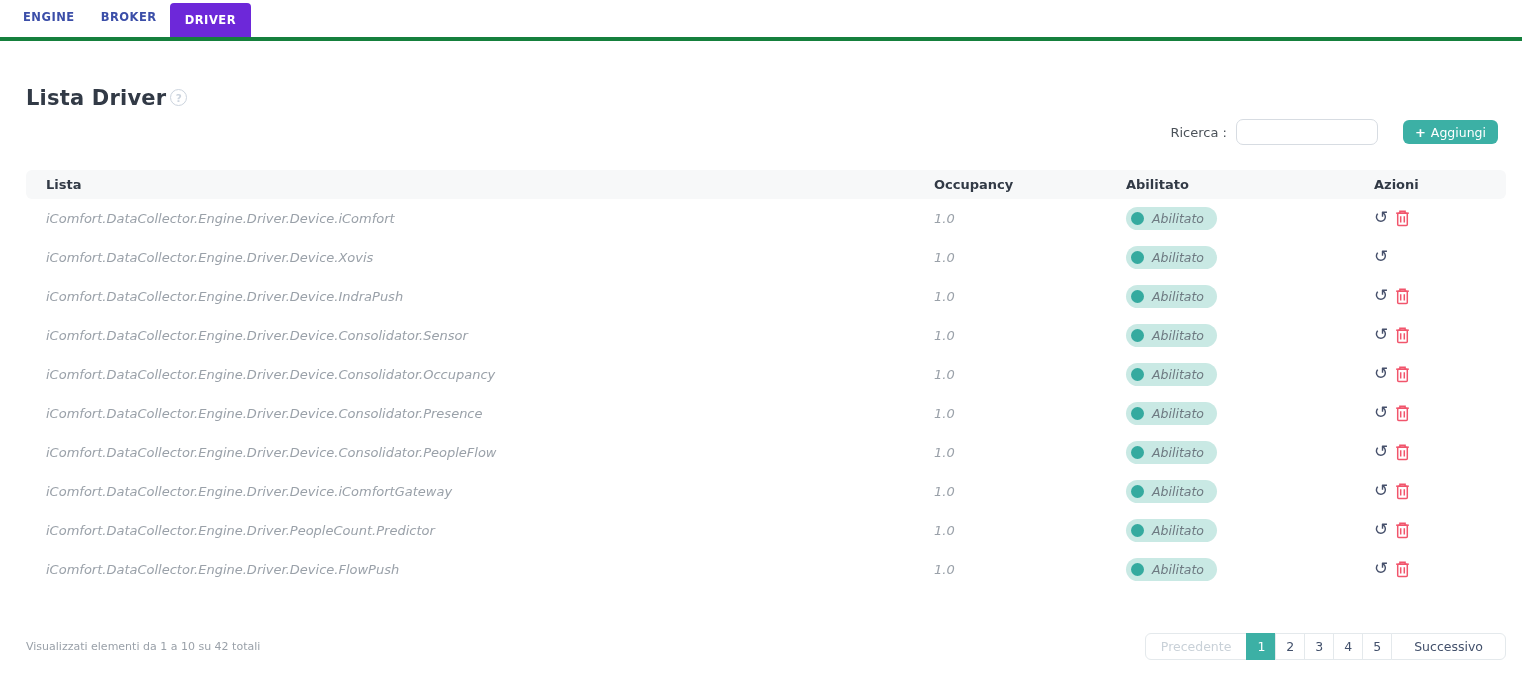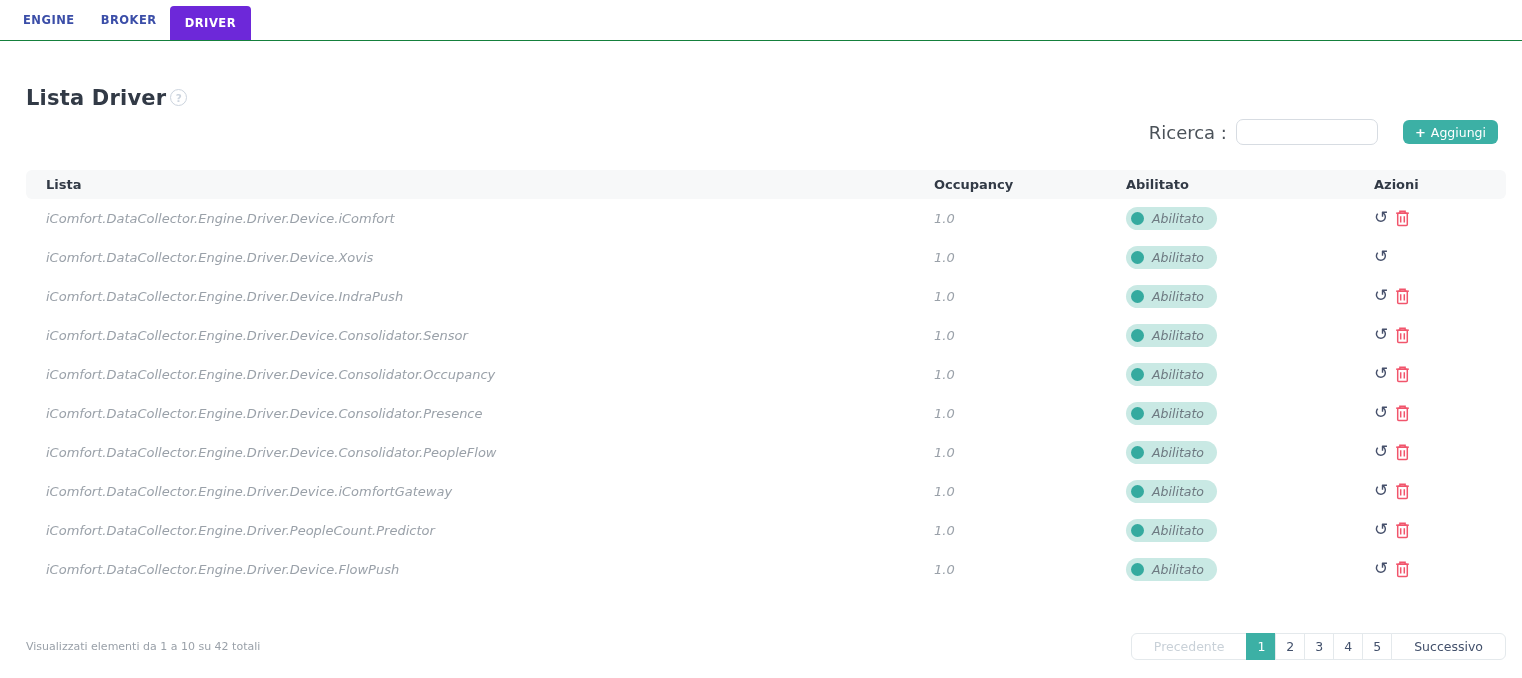--- a/index.html
+++ b/index.html
@@ -1,37 +1,37 @@
 <!DOCTYPE html>
 <html><head>
 <meta charset="utf-8">
 <style>
   * { box-sizing: border-box; margin: 0; padding: 0; }
   html,body { width:1522px; height:678px; background:#ffffff;
     font-family:"DejaVu Sans","Liberation Sans",sans-serif; overflow:hidden; }
 
   
   .tabbar { display:flex; align-items:flex-end; height:41px;
-    border-bottom:1px solid #15803d; padding-left:10px; }
+    border-bottom:4px solid #15803d; padding-left:10px; }
   .tab { height:41px; display:flex; align-items:center; padding:0 13px;
     font-size:11.5px; font-weight:bold; letter-spacing:.5px; color:#3b4ea8; cursor:pointer; }
   .tab.active { background:#6d28d9; color:#ffffff; height:34px;
     border-radius:4px 4px 0 0; padding:0 15px; }
 
   
   .content { padding-left:26px; }
   .title-row { margin-top:45px; display:flex; align-items:flex-start; gap:4px; }
   .page-title { font-size:21px; font-weight:bold; color:#323a46; letter-spacing:.2px; }
   .help-icon { width:17px; height:17px; border:1.6px solid #ccd4de; border-radius:50%;
     color:#ccd4de; font-size:10.5px; font-weight:bold; display:flex;
     align-items:center; justify-content:center; margin-top:3px; }
 
   .search-row { width:1480px; margin-top:9px; display:flex; justify-content:flex-end;
     align-items:center; }
-  .search-label { font-size:18px; color:#4b5259; }
+  .search-label { font-size:13px; color:#4b5259; }
   .search-input { width:142px; height:26px; border:1px solid #d7dce2; border-radius:7px;
     margin-left:9px; outline:none; padding:0 8px; font-size:13px; color:#4b5259; }
   .add-btn { margin-left:25px; margin-right:8px; height:24px; background:#3cb0a5; color:#fff;
     border:none; border-radius:6px; padding:0 12px; font-size:12.5px;
     display:flex; align-items:center; gap:5px; cursor:pointer;
     font-family:"DejaVu Sans","Liberation Sans",sans-serif; }
   .add-btn .plus { font-weight:bold; font-size:13px; }
 
   
   table { width:1480px; margin-top:25px; border-collapse:separate; border-spacing:0; }
@@ -52,21 +52,21 @@
 
   
   .footer { width:1480px; margin-top:44px; display:flex; justify-content:space-between;
     align-items:center; }
   .info-text { font-size:11px; color:#9aa1a9; }
   .pagination { display:flex; }
   .pg-btn { min-width:28px; height:27px; border:1px solid #e4e9ec; background:#fff;
     color:#42506b; font-size:12.5px; display:flex; align-items:center; justify-content:center;
     padding:0 10px; margin-left:-1px; cursor:pointer;
     font-family:"DejaVu Sans","Liberation Sans",sans-serif; }
-  .pg-btn.first { border-radius:6px 0 0 6px; margin-left:8px; padding:0 22px; }
+  .pg-btn.first { border-radius:6px 0 0 6px; margin-left:8px; padding:0 15px; }
   .pg-btn.last  { border-radius:0 6px 6px 0; padding:0 22px; }
   .pg-btn.disabled { color:#c9d1d8; cursor:default; }
   .pg-btn.active { background:#3cb0a5; border-color:#3cb0a5; color:#fff; }
 </style>
 </head>
 <body>
 
 <div class="tabbar">
   <div class="tab">ENGINE</div>
   <div class="tab">BROKER</div>

